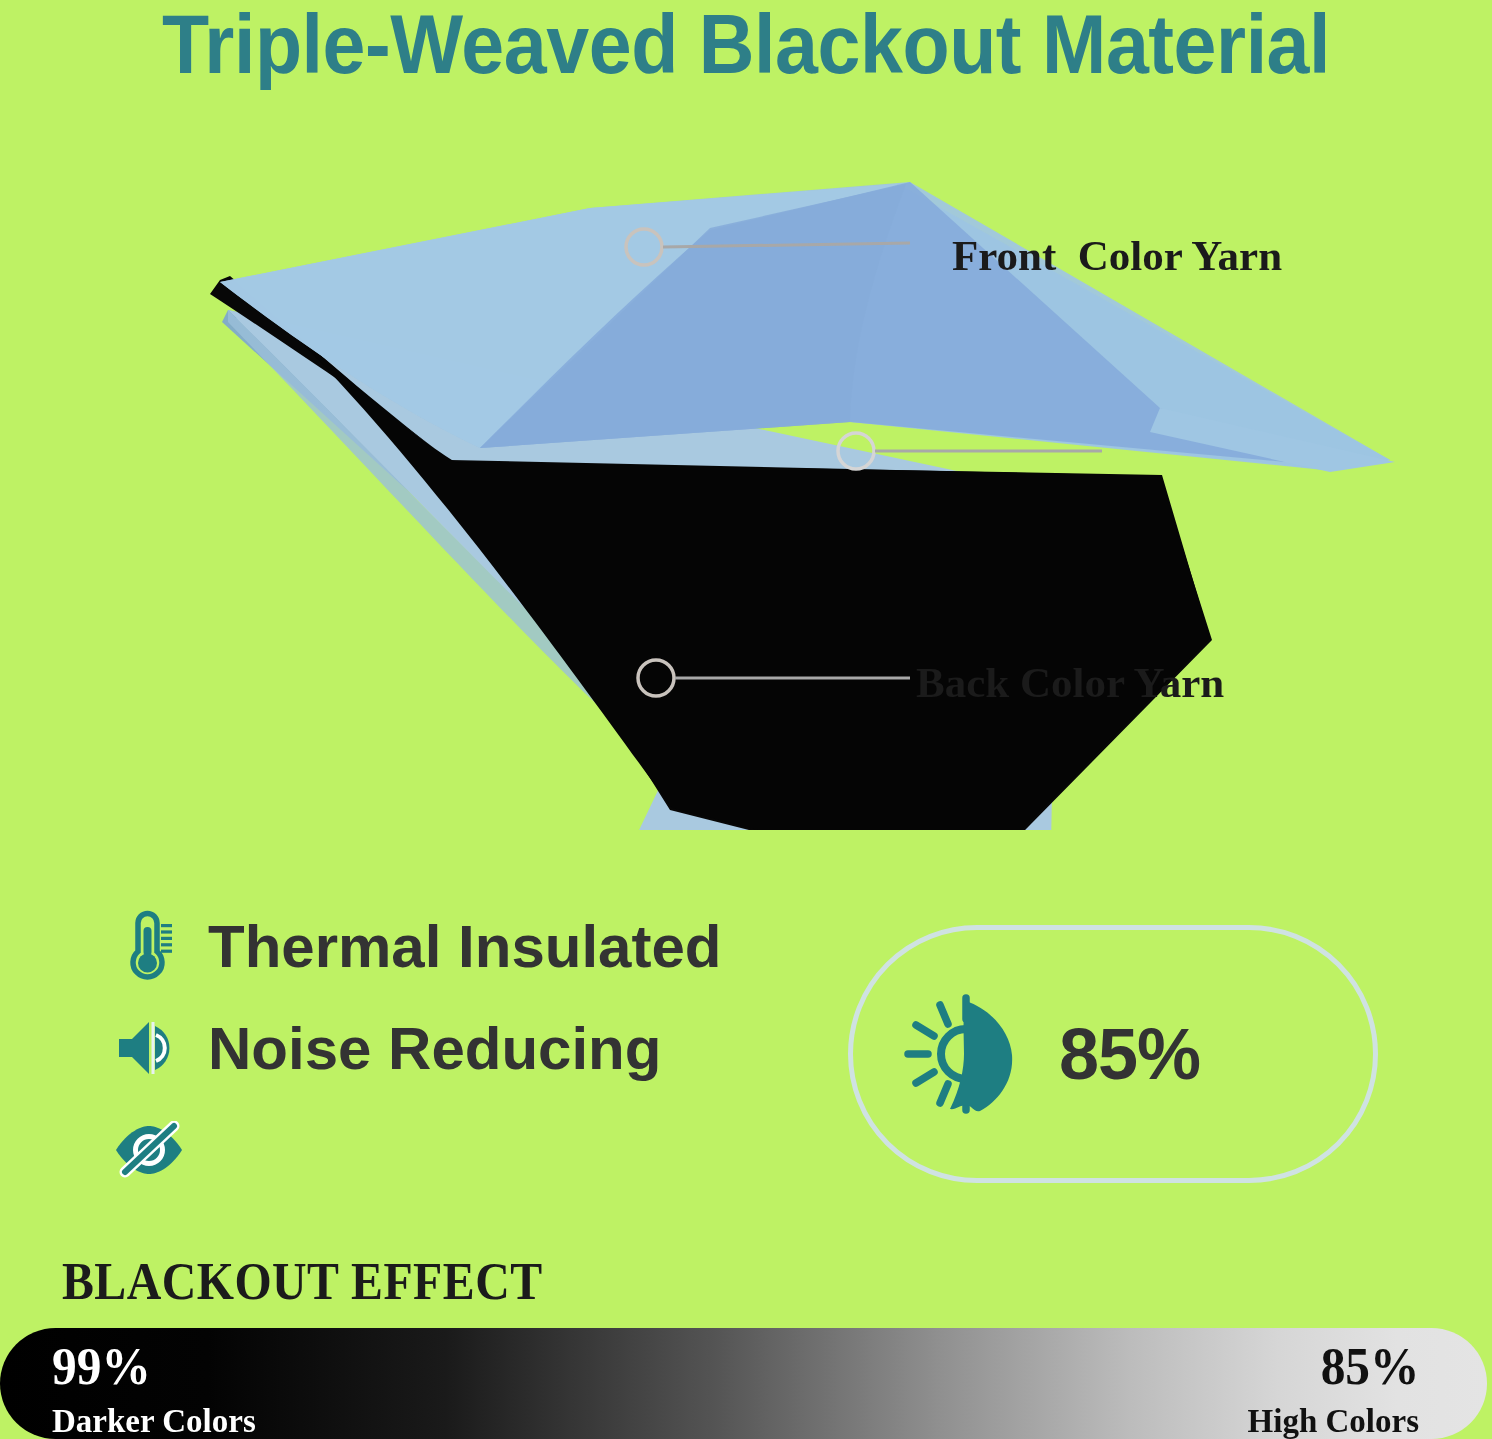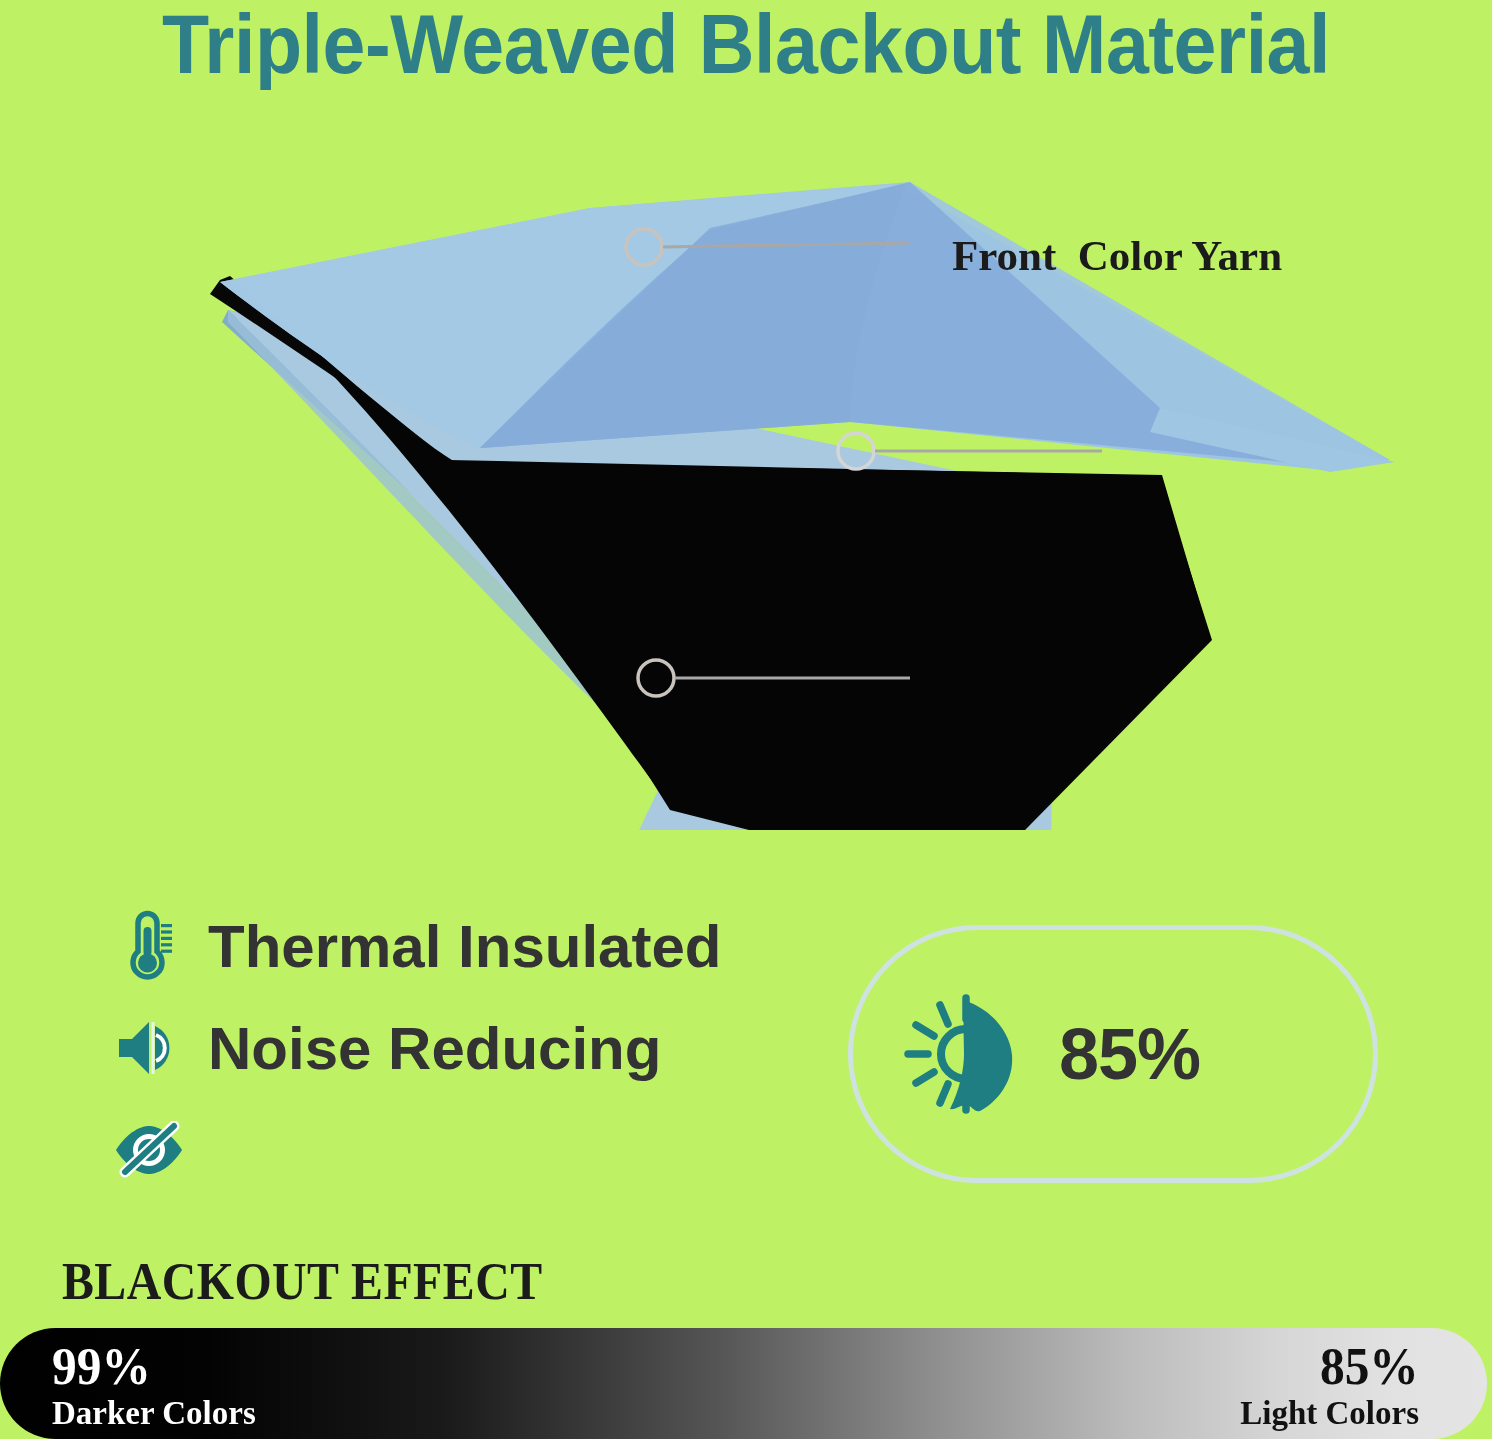--- a/index.html
+++ b/index.html
@@ -192,21 +192,21 @@
     line-height: 1.0;
     transform: scaleX(0.95);
     transform-origin: 0 0;
     white-space: nowrap;
   }
   .bar-right .bar-pct { transform-origin: 100% 0; }
   .bar-sub {
     display: block;
     font-size: 33px;
     line-height: 1.0;
-    margin-top: 4px;
+    margin-top: 12px;
     white-space: nowrap;
   }
 </style>
 </head>
 <body>
 
 <div id="page">
 
   <div class="title">Triple-Weaved Blackout Material</div>
 
@@ -273,20 +273,21 @@
       </g>
 
       <g>
         <circle cx="506" cy="508" r="18" fill="none" stroke="#c9c3bd" stroke-width="3.5"></circle>
         <line x1="525" y1="508" x2="760" y2="508" stroke="#a8a8a8" stroke-width="3"></line>
       </g>
     </svg>
   </div>
 
   <div class="callout-label" id="label-front">Front  Color Yarn</div>
+  <div class="callout-label" id="label-back">Back Color Yarn</div>
 
   <div class="features">
 
     <div class="feature-row">
       <span class="feature-icon">
         <svg width="64" height="72" viewBox="0 0 64 72" xmlns="http://www.w3.org/2000/svg">
           <g fill="none" stroke="#1E7E82" stroke-width="5.5">
             <path d="M21 13 a9.5 9.5 0 0 1 19 0 v28.5 a14.5 14.5 0 1 1 -19 0 Z"></path>
           </g>
           <rect x="26.5" y="17" width="8" height="29" rx="4" fill="#1E7E82"></rect>
@@ -352,17 +353,17 @@
 
   <div class="effect-heading">BLACKOUT EFFECT</div>
 
   <div class="gradient-bar">
     <span class="bar-left">
       <span class="bar-pct">99%</span>
       <span class="bar-sub">Darker Colors</span>
     </span>
     <span class="bar-right">
       <span class="bar-pct">85%</span>
-      <span class="bar-sub">Light Colors</span>
+      <span class="bar-sub">High Colors</span>
     </span>
   </div>
 
 </div>
 
 </body></html>

